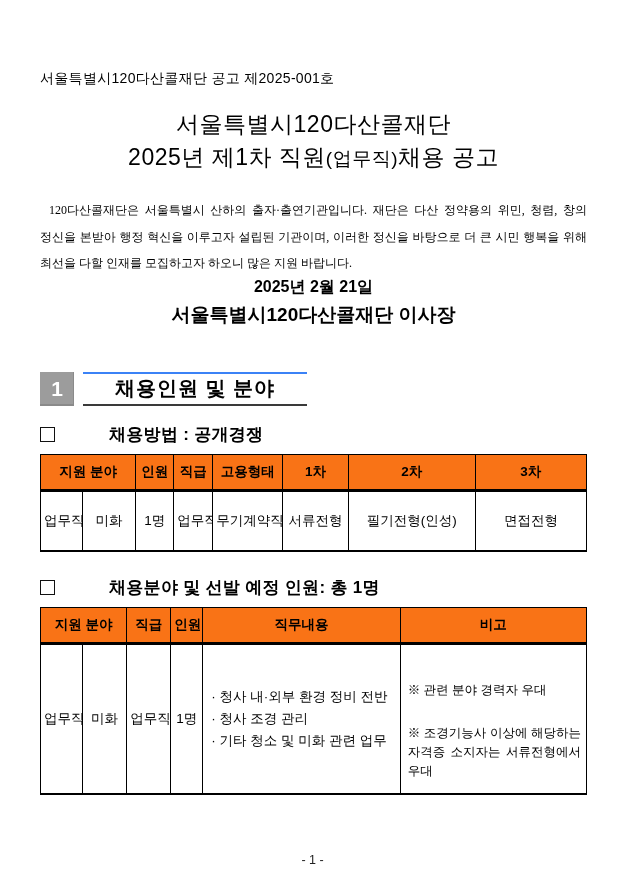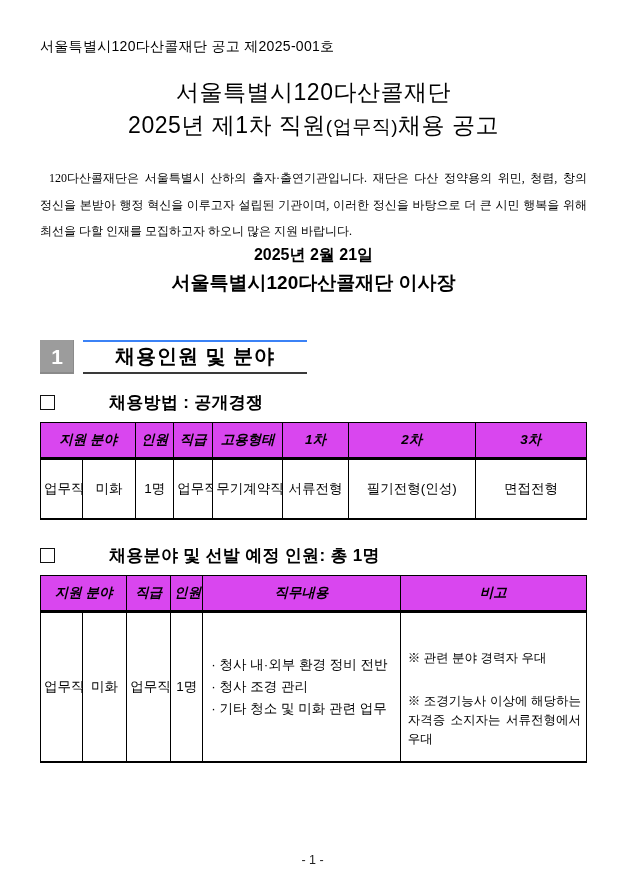--- a/index.html
+++ b/index.html
@@ -2,21 +2,21 @@
 <html><head>
 <meta charset="utf-8">
 <style>
   html,body { margin:0; padding:0; background:#fff; }
   .page {
     position: relative;
     width: 625px; height: 895px;
     box-sizing: border-box;
     background: #fff;
     color: #000;
-    padding: 38px 38px 0 40px;
+    padding: 70px 38px 0 40px;
     font-family: "Liberation Sans", sans-serif;
     overflow: hidden;
   }
   .notice-number {
     font-size: 14px;
     line-height: 16px;
     letter-spacing: 0.3px;
   }
   .main-title {
     margin-top: 22px;
@@ -101,25 +101,24 @@
   }
   th, td {
     border: 1px solid #000;
     text-align: center;
     vertical-align: middle;
     padding: 2px 3px;
     overflow: hidden;
     word-break: keep-all;
   }
   thead th {
-    background: #d946ef;
+    background: #f97316;
     font-weight: 600;
     border-bottom: 3px solid #000;
     height: 30px;
-    font-style: italic;
   }
   table.t1 tbody td { height: 54px; border-bottom: 2px solid #000; }
   table.t2 tbody td { height: 136px; border-bottom: 2px solid #000; }
   td.duties-cell {
     text-align: left;
     padding: 6px 4px 6px 8px;
     line-height: 22px;
     font-size: 13.5px;
     margin-top: 45px;
   }

